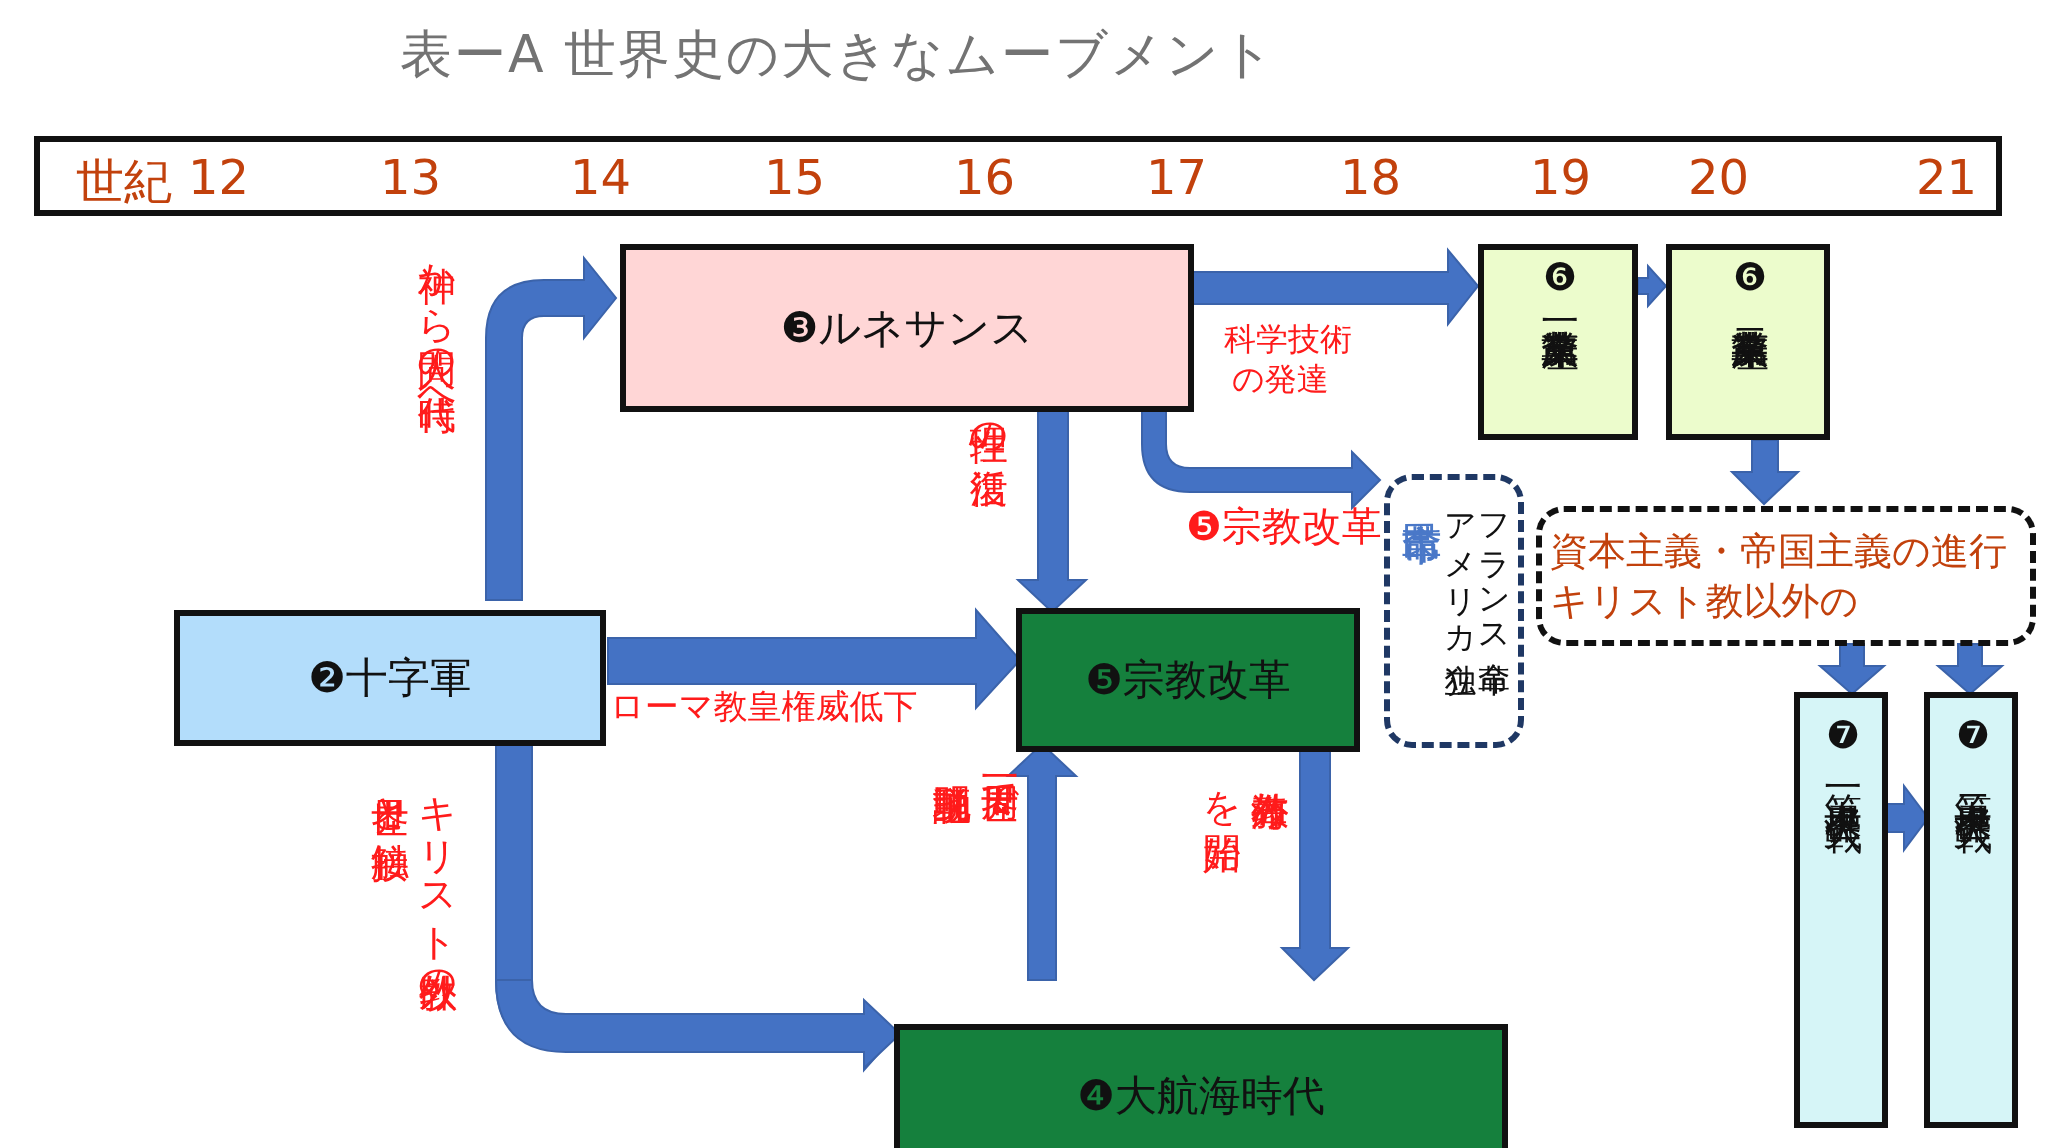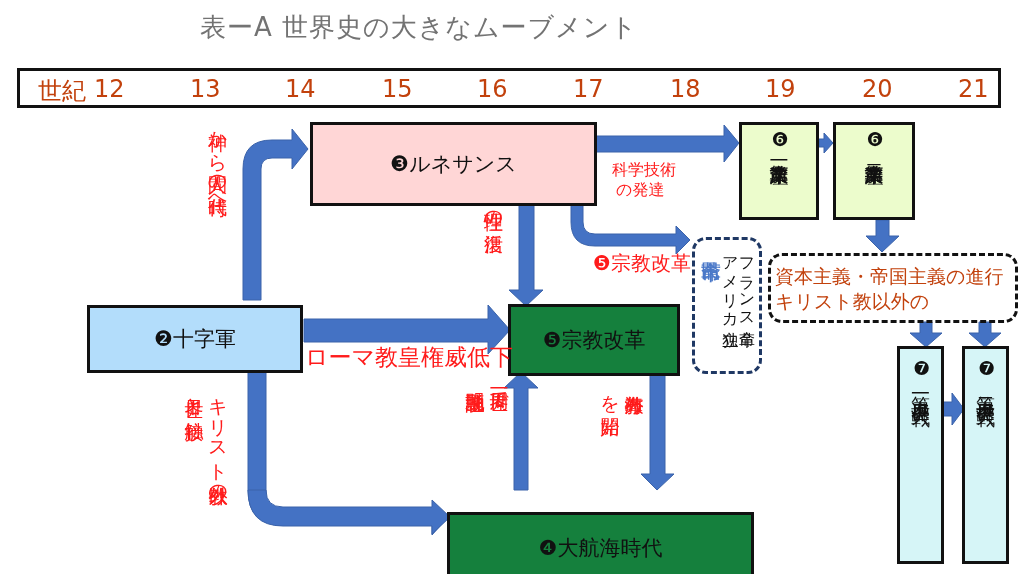--- a/index.html
+++ b/index.html
@@ -27,21 +27,21 @@
   <div class="timeline">
     <span class="tl-label" style="left:18px">世紀</span>
     <span class="tl-label" style="left:74px">12</span>
     <span class="tl-label" style="left:170px">13</span>
     <span class="tl-label" style="left:265px">14</span>
     <span class="tl-label" style="left:362px">15</span>
     <span class="tl-label" style="left:457px">16</span>
     <span class="tl-label" style="left:553px">17</span>
     <span class="tl-label" style="left:650px">18</span>
     <span class="tl-label" style="left:745px">19</span>
-    <span class="tl-label" style="left:842px">20</span>
+    <span class="tl-label" style="left:824px">20</span>
     <span class="tl-label" style="left:938px">21</span>
   </div>
 
   <svg width="1024" height="574" style="position:absolute;left:0;top:0">
     <g fill="#4472c4" stroke="#3b63aa" stroke-width="1">
 
       <path d="M243,306 L243,175 Q243,146 272,146 L292,146 L292,135 L308,155 L292,175 L292,164 L272,164 Q261,164 261,175 L261,306 Z" transform="translate(0,-6)"></path>
 
       <path d="M304,319 L488,319 L488,305 L510,330 L488,354 L488,342 L304,342 Z"></path>
 
@@ -117,21 +117,21 @@
     </div>
   </div>
 
   <span class="red vtext" style="left:208px;top:118px">神から人間の時代へ</span>
   <span class="red vtext" style="left:484px;top:198px">理性の復活</span>
   <div class="red" style="left:612px;top:160px;font-size:16px;line-height:1.25">
     <div>科学技術</div>
     <div style="padding-left:4px">の発達</div>
   </div>
   <span class="red" style="left:593px;top:253px;font-size:20px">❺宗教改革</span>
-  <span class="red" style="left:305px;top:346px;font-size:23px">ローマ教皇権威低下</span>
+  <span class="red" style="left:305px;top:346px;font-size:17px">ローマ教皇権威低下</span>
   <div class="red" style="left:184px;top:385px;display:flex;flex-direction:row-reverse;gap:4px">
     <span class="vtext">キリスト教以外の</span>
     <span class="vtext">世界と接触</span>
   </div>
   <div class="red" style="left:465px;top:378px;display:flex;flex-direction:row-reverse;gap:4px">
     <span class="vtext">世界一周で</span>
     <span class="vtext">地動説証明</span>
   </div>
   <div class="red" style="left:600px;top:381px;display:flex;flex-direction:row-reverse;gap:4px">
     <span class="vtext">海外布教</span>

